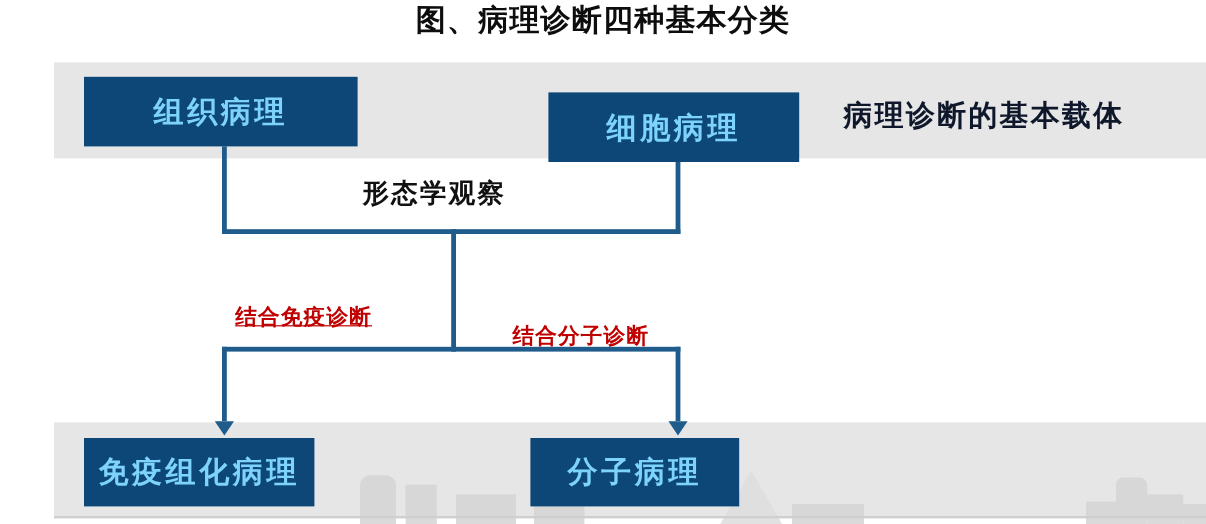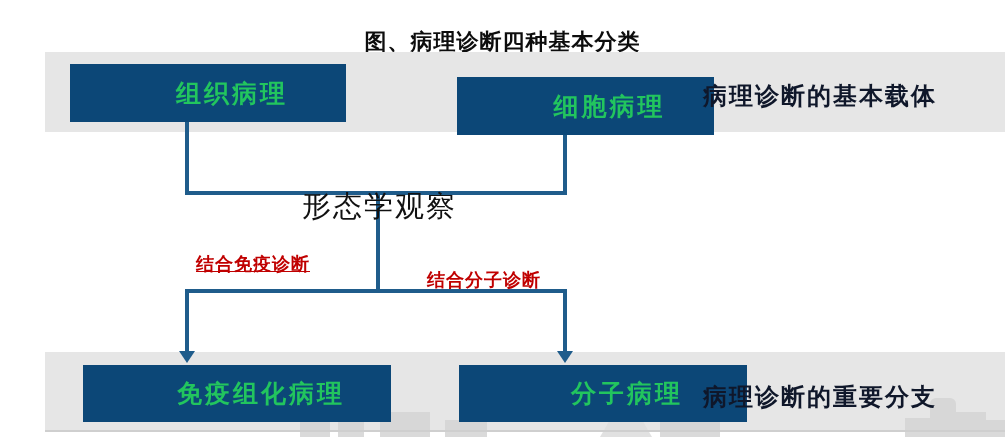--- a/index.html
+++ b/index.html
@@ -18,27 +18,26 @@
     overflow: hidden;
   }
 
   
   .title {
     position: absolute;
     left: 0;
     top: 2px;
     width: 1005px;
     text-align: center;
-    font-size: 22px;
+    font-size: 25px;
     font-weight: bold;
     color: #0d0d0d;
     letter-spacing: 1px;
     line-height: 32px;
     white-space: nowrap;
-    margin-top: 24px;
   }
 
   
   .band {
     position: absolute;
     background: #e6e6e6;
   }
   .band-top {
     left: 45px;
     top: 52px;
@@ -80,34 +79,33 @@
     position: absolute;
     left: 45px; top: 430px;
     width: 960px; height: 2px;
     background: #cfcfcf;
   }
 
   
   .box {
     position: absolute;
     background: #0c4777;
-    color: #22c55e;
+    color: #7dd3fc;
     display: flex;
     align-items: center;
     justify-content: center;
     font-size: 25px;
     font-weight: bold;
     letter-spacing: 3px;
     white-space: nowrap;
-    padding-left: 48px;
   }
   .box-tissue   { left: 70px;  top: 64px;  width: 228px; height: 58px; }
   .box-cell     { left: 457px; top: 64px;  width: 209px; height: 58px; margin-top: 13px; }
-  .box-ihc      { left: 83px;  top: 365px; width: 260px; height: 57px; }
-  .box-molecule { left: 459px; top: 365px; width: 240px; height: 57px; }
+  .box-ihc      { left: 70px;  top: 365px; width: 192px; height: 57px; }
+  .box-molecule { left: 442px; top: 365px; width: 174px; height: 57px; }
 
   
   .caption {
     position: absolute;
     font-size: 24px;
     font-weight: bold;
     color: #0f172a;
     letter-spacing: 2px;
     white-space: nowrap;
   }
@@ -137,26 +135,25 @@
     border-left: 8px solid transparent;
     border-right: 8px solid transparent;
     border-top: 12px solid #1f5c8b;
   }
   .arrow-left  { left: 179px; top: 351px; }
   .arrow-right { left: 557px; top: 351px; }
 
   
   .midtext {
     position: absolute;
-    font-size: 29px;
-    font-weight: normal;
+    font-size: 22px;
+    font-weight: bold;
     color: #111111;
     letter-spacing: 2px;
     white-space: nowrap;
-    margin-top: 41px;
   }
   .midtext-morph { left: 302px; top: 146px; }
   .midtext-prot  { left: 236px; top: 303px; }
 
   
   .redlabel {
     position: absolute;
     font-size: 18px;
     font-weight: bold;
     color: #c00000;
@@ -209,15 +206,14 @@
   <div class="midtext midtext-morph">形态学观察</div>
   <div class="redlabel redlabel-imm">结合免疫诊断</div>
   <div class="redlabel redlabel-mol">结合分子诊断</div>
 
   <div class="box box-ihc">
     <span>免疫组化病理</span>
   </div>
   <div class="box box-molecule">
     <span>分子病理</span>
   </div>
-  <div class="caption caption-bottom">病理诊断的重要分支</div>
 
 </div>
 
 </body></html>

